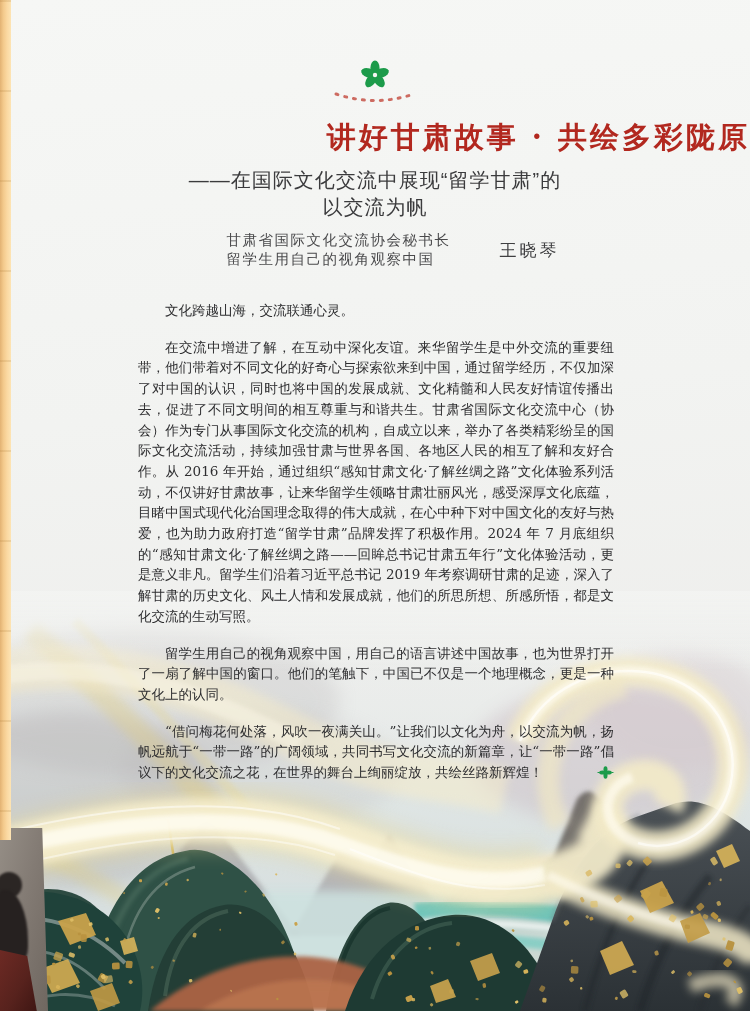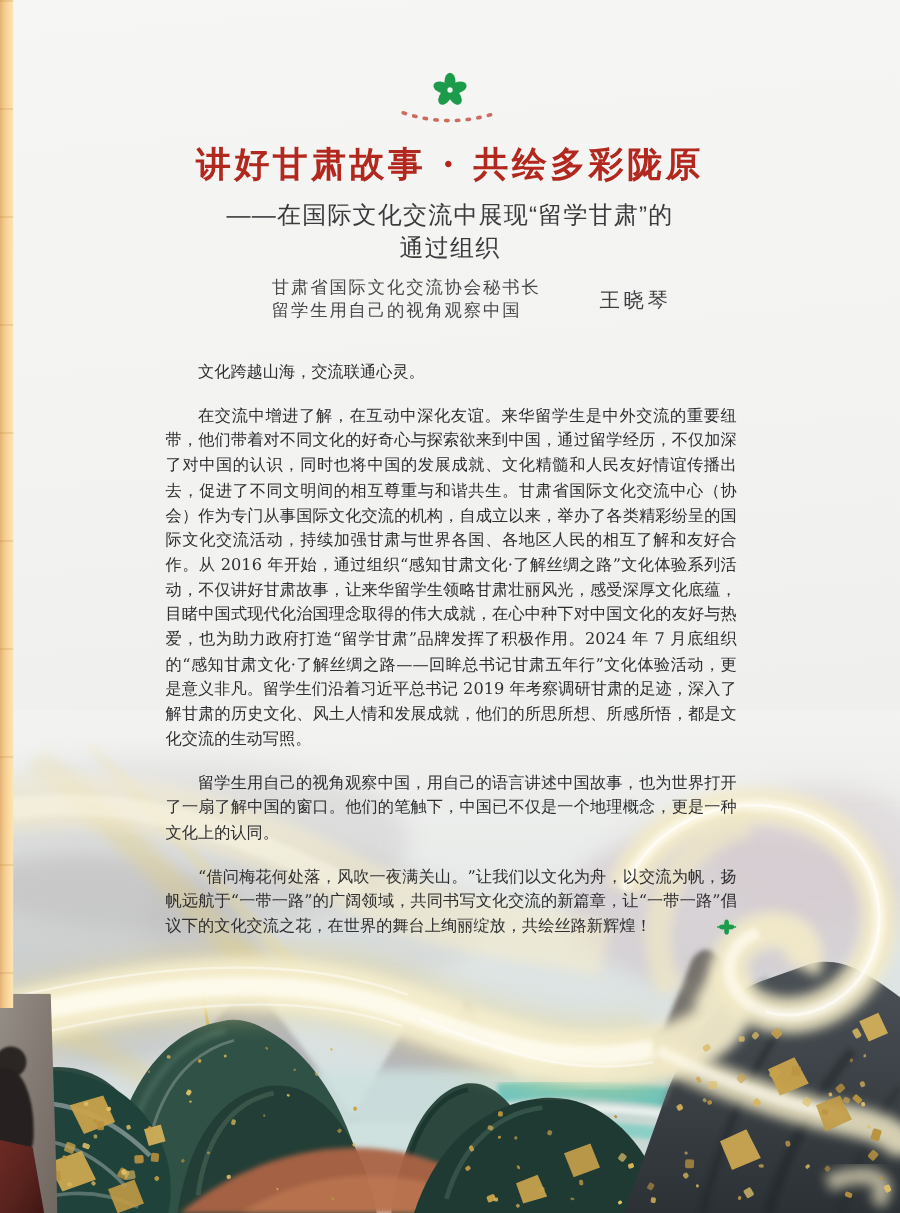--- a/index.html
+++ b/index.html
@@ -33,21 +33,21 @@
   .corner-red{
     position:absolute;left:0;top:950px;width:40px;height:61px;z-index:5;
     background:linear-gradient(120deg,#6d2a24 0%,#57221d 55%,#3c1512 100%);
     clip-path:polygon(0 0,68% 10%,92% 100%,0 100%);
   }
   
   .painting{position:absolute;left:0;top:591px;width:750px;height:420px;z-index:1;}
   
   .ornament{position:absolute;left:0;top:60px;width:750px;text-align:center;z-index:2;}
   .page-title{
-    position:absolute;left:0;top:118px;width:750px;text-align:center;z-index:2;
+    position:absolute;left:0;top:118px;width:750px;text-align:right;z-index:2;
     font-size:29px;letter-spacing:3px;color:#b2281f;font-weight:600;
   }
   .subtitle{
     position:absolute;left:0;top:167px;width:750px;text-align:center;z-index:2;
     font-family:"Liberation Sans","DejaVu Sans",sans-serif;
     font-size:20px;line-height:27px;color:#3b3b3d;font-weight:500;letter-spacing:1px;
   }
   .author-block{
     position:absolute;left:0;top:231px;width:750px;z-index:2;
     display:flex;justify-content:center;align-items:center;gap:16px;
@@ -327,21 +327,21 @@
         <circle r="2.2" fill="#f4f5f3"></circle>
       </g>
       <path d="M 16,34 Q 55,47 94,34" fill="none" stroke="#c65247" stroke-width="3" stroke-linecap="round" stroke-dasharray="2 7" opacity=".85"></path>
     </svg>
   </div>
 
   <div class="page-title">讲好甘肃故事 · 共绘多彩陇原</div>
 
   <div class="subtitle">
     <div>——在国际文化交流中展现“留学甘肃”的</div>
-    <div>通过组织</div>
+    <div>以交流为帆</div>
   </div>
 
   <div class="author-block">
     <div class="author-roles">
       <div>甘肃省国际文化交流协会秘书长</div>
       <div>留学生用自己的视角观察中国</div>
     </div>
     <div class="author-name">王晓琴</div>
   </div>
 

